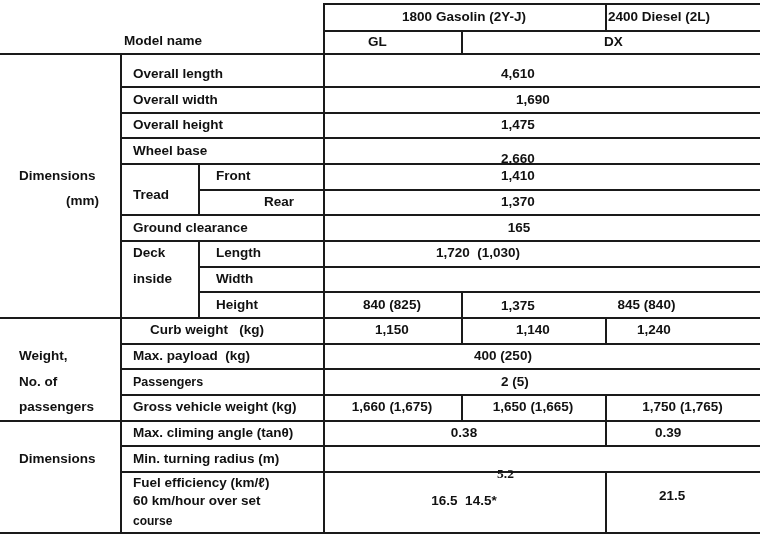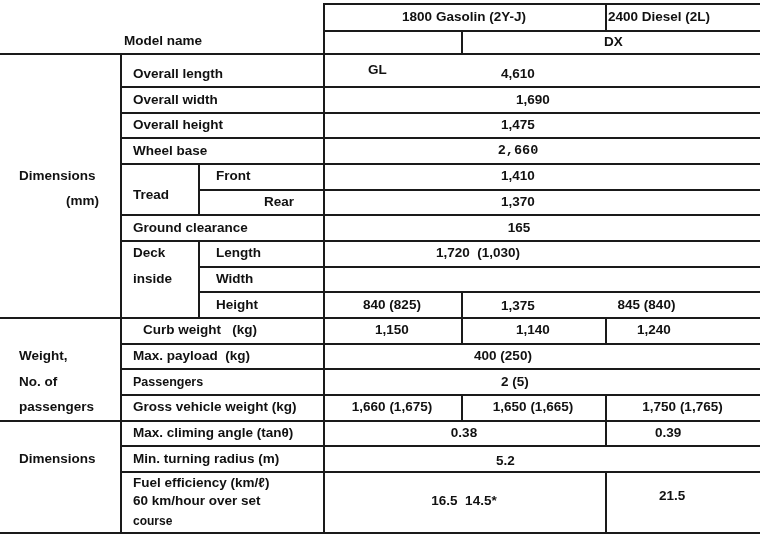--- a/index.html
+++ b/index.html
@@ -43,21 +43,21 @@
 <div class="ln v" style="left:461px;top:291px;height:52px;"></div>
 <div class="ln v" style="left:461px;top:394px;height:26px;"></div>
 <div class="ln v" style="left:605px;top:3px;height:27px;"></div>
 <div class="ln v" style="left:605px;top:317px;height:26px;"></div>
 <div class="ln v" style="left:605px;top:394px;height:51px;"></div>
 <div class="ln v" style="left:605px;top:471px;height:62px;"></div>
 
 <div class="t" style="left:124px;top:33px;">Model name</div>
 <div class="t c" style="left:323px;top:9px;width:282px;">1800 Gasolin (2Y-J)</div>
 <div class="t" style="left:608px;top:9px;">2400 Diesel (2L)</div>
-<div class="t" style="left:368px;top:34px;margin-top:28px;">GL</div>
+<div class="t" style="left:368px;top:34px;">GL</div>
 <div class="t" style="left:604px;top:34px;">DX</div>
 
 <div class="t" style="left:19px;top:168px;">Dimensions</div>
 <div class="t" style="left:66px;top:193px;">(mm)</div>
 <div class="t" style="left:19px;top:348px;">Weight,</div>
 <div class="t" style="left:19px;top:374px;">No. of</div>
 <div class="t" style="left:19px;top:399px;">passengers</div>
 <div class="t" style="left:19px;top:451px;">Dimensions</div>
 
 <div class="t" style="left:133px;top:66px;">Overall length</div>
@@ -70,30 +70,30 @@
 <div class="t" style="left:133px;top:220px;">Ground clearance</div>
 <div class="t" style="left:133px;top:245px;">Deck</div>
 <div class="t" style="left:133px;top:271px;">inside</div>
 <div class="t" style="left:216px;top:245px;">Length</div>
 <div class="t" style="left:216px;top:271px;">Width</div>
 <div class="t" style="left:216px;top:297px;">Height</div>
 
 <div class="t c" style="left:323px;top:66px;width:390px;">4,610</div>
 <div class="t c" style="left:323px;top:92px;width:390px;padding-left:15px;">1,690</div>
 <div class="t c" style="left:323px;top:117px;width:390px;">1,475</div>
-<div class="t c" style="left:323px;top:143px;width:390px;font-family:Liberation Mono, monospace;">2,660</div>
+<div class="t c" style="left:323px;top:151px;width:390px;">2,660</div>
 <div class="t c" style="left:323px;top:168px;width:390px;">1,410</div>
 <div class="t c" style="left:323px;top:194px;width:390px;">1,370</div>
 <div class="t c" style="left:323px;top:220px;width:392px;">165</div>
 <div class="t" style="left:436px;top:245px;white-space:pre;">1,720  (1,030)</div>
 <div class="t c" style="left:323px;top:271px;width:390px;margin-top:27px;">1,375</div>
 <div class="t c" style="left:323px;top:297px;width:138px;">840 (825)</div>
 <div class="t c" style="left:461px;top:297px;width:299px;margin-left:36px;">845 (840)</div>
 
-<div class="t" style="left:143px;top:322px;white-space:pre;">Curb weight   (kg)</div>
+<div class="t" style="left:150px;top:322px;white-space:pre;">Curb weight   (kg)</div>
 <div class="t" style="left:133px;top:348px;white-space:pre;">Max. payload  (kg)</div>
 <div class="t" style="left:133px;top:374px;font-size:12.5px;">Passengers</div>
 <div class="t" style="left:133px;top:399px;">Gross vehicle weight (kg)</div>
 
 <div class="t c" style="left:323px;top:322px;width:138px;">1,150</div>
 <div class="t c" style="left:461px;top:322px;width:144px;">1,140</div>
 <div class="t" style="left:637px;top:322px;">1,240</div>
 <div class="t c" style="left:323px;top:348px;width:360px;">400 (250)</div>
 <div class="t c" style="left:323px;top:374px;width:384px;">2 (5)</div>
 <div class="t c" style="left:323px;top:399px;width:138px;">1,660 (1,675)</div>
@@ -101,15 +101,15 @@
 <div class="t c" style="left:605px;top:399px;width:155px;">1,750 (1,765)</div>
 
 <div class="t" style="left:133px;top:425px;">Max. climing angle (tanθ)</div>
 <div class="t" style="left:133px;top:451px;">Min. turning radius (m)</div>
 <div class="t" style="left:133px;top:475px;">Fuel efficiency  (km/ℓ)</div>
 <div class="t" style="left:133px;top:493px;">60 km/hour over set</div>
 <div class="t" style="left:133px;top:513px;font-size:12px;">course</div>
 
 <div class="t c" style="left:323px;top:425px;width:282px;">0.38</div>
 <div class="t" style="left:655px;top:425px;">0.39</div>
-<div class="t c" style="left:323px;top:453px;width:365px;">5.2</div>
+<div class="t c" style="left:323px;top:466px;width:365px;font-family:Liberation Serif, serif;">5.2</div>
 <div class="t c" style="left:323px;top:493px;width:282px;white-space:pre;">16.5  14.5*</div>
 <div class="t" style="left:659px;top:472px;margin-top:16px;">21.5</div>
 
 </body></html>

